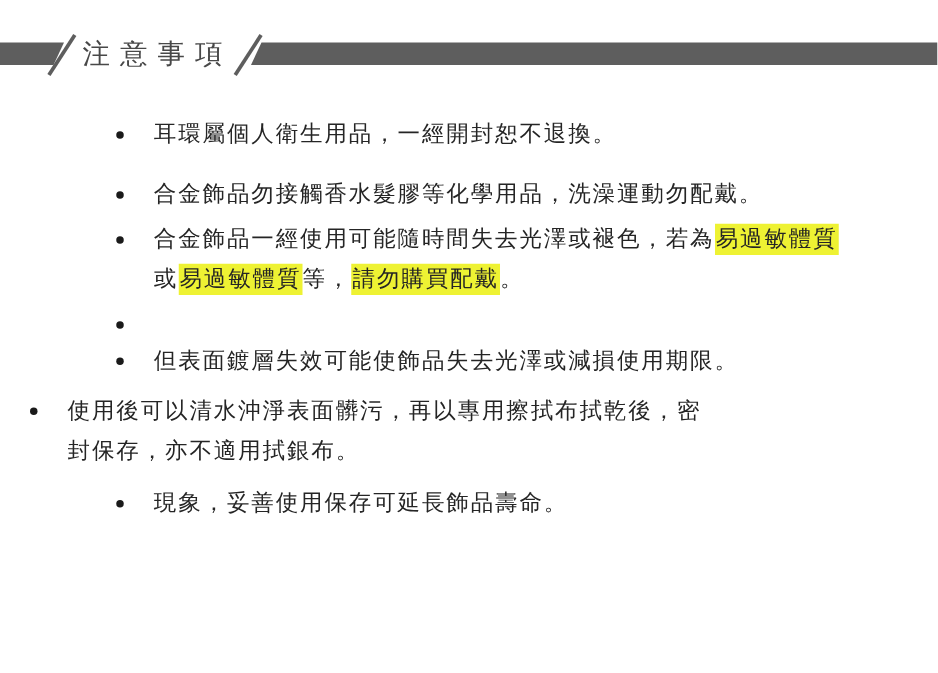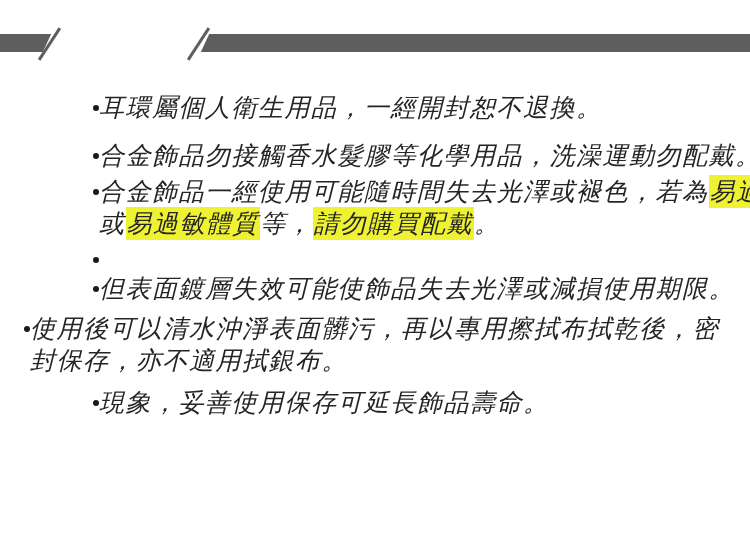--- a/index.html
+++ b/index.html
@@ -85,40 +85,41 @@
   .notice-item:nth-child(6) { margin-bottom: 10px; padding-left: 24px; }
   .dot {
     flex: 0 0 auto;
     width: 6px;
     height: 6px;
     margin-top: 13px;
     border-radius: 50%;
     background: var(--bullet-color, #1a1a1a);
   }
   .notice-text {
-    font-size: 25px;
+    margin-left: 24px;
+    font-size: 18px;
     line-height: 32px;
     letter-spacing: 1.5px;
     color: var(--body-color, #252525);
-    font-style: italic;
   }
   .notice-line { white-space: nowrap; }
   .hl {
     background: var(--highlight, #eef233);
     padding: 2px 1px;
   }
 </style>
 </head>
 <body>
 
 <div class="page">
 
   <header class="banner">
     <div class="bar bar-left"></div>
     <div class="slash slash-left"></div>
+    <h1 class="page-title">注意事項</h1>
     <div class="slash slash-right"></div>
     <div class="bar bar-right"></div>
   </header>
 
   <ul class="notice-list" id="notice-list">
       <li class="notice-item">
         <span class="dot"></span>
         <div class="notice-text">
           <div class="notice-line"><span>耳環屬個人衛生用品，一經開封恕不退換。</span></div>
         </div>

